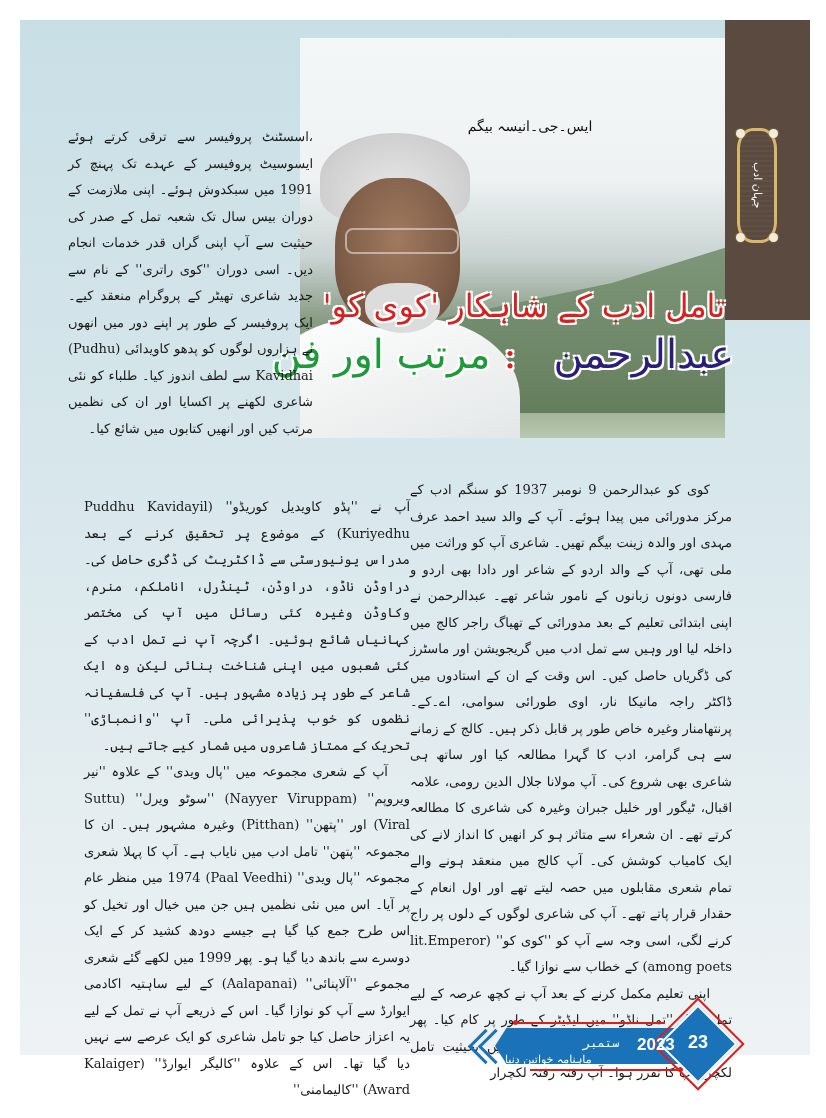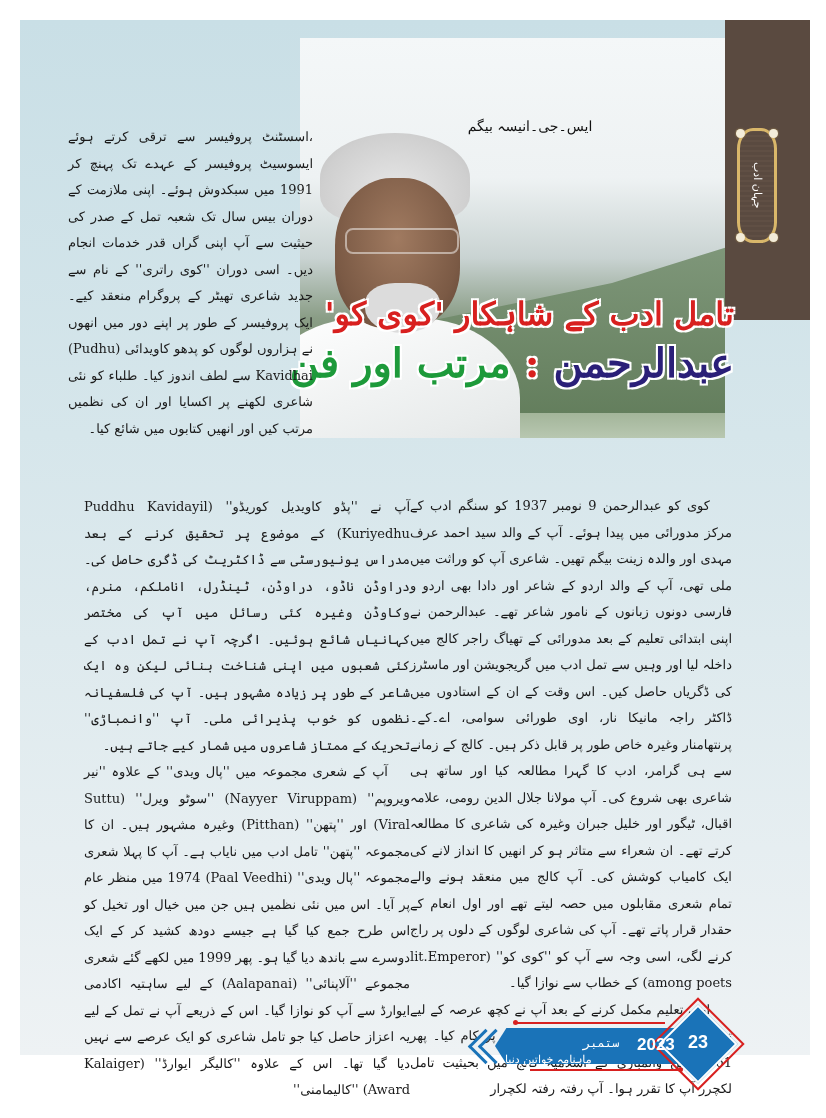--- a/index.html
+++ b/index.html
@@ -73,42 +73,42 @@
     box-shadow:0 0 2px #b89a5a;
   }
   .ornament .label {
     position:absolute; left:0; top:0; width:100%; height:100%;
     writing-mode:vertical-rl; text-orientation:mixed;
     display:flex; align-items:center; justify-content:center;
     color:#ffffff; font-size:11px; font-family:"DejaVu Serif", serif;
   }
   
   .headline {
-    position:absolute; right:92px; top:295px; width:420px; direction:rtl; text-align:right;
-    font-family:"DejaVu Serif", serif; font-weight:bold;
+    position:absolute; right:92px; top:287px; width:420px; direction:rtl; text-align:center;
+    font-family:"DejaVu Serif", serif; font-weight:normal;
   }
   .headline .line1 {
     font-size:32px; color:#d8201f; letter-spacing:1px;
     text-shadow:2px 2px 0 #fff, -2px -2px 0 #fff, 2px -2px 0 #fff, -2px 2px 0 #fff;
   }
   .headline .line2 { font-size:40px; margin-top:6px; white-space:nowrap;
     text-shadow:2px 2px 0 #fff, -2px -2px 0 #fff, 2px -2px 0 #fff, -2px 2px 0 #fff; }
-  .headline .name { color:#2a1f78; }
+  .headline .name { color:#2a1f78;margin-left:24px; }
   .headline .colon { color:#d8201f; }
   .headline .sub { color:#1d9a3a; }
   
   .col {
     position:absolute; direction:rtl; text-align:justify; color:#1b1b1b;
     font-family:"DejaVu Serif", serif; font-size:13px; line-height:26.5px;margin-top:6px;
   }
   .col p { margin:0; }
   .col .indent { text-indent:22px; }
   .col-top-left { left:68px; top:118px; width:245px; line-height:26.5px; }
   .col-left { left:84px; top:488px; width:326px; }
-  .col-right { left:410px; top:487px; width:322px; }
+  .col-right { left:410px; top:471px; width:322px; }
   
   .footer {
     position:absolute; left:465px; top:1010px; width:270px; height:60px;
   }
   .footer .bar {
     position:absolute; left:30px; top:18px; width:190px; height:36px;
     background:#1a73b8;
     clip-path:polygon(6% 0,100% 0,100% 100%,6% 100%,0 50%);
   }
   .footer .badge {

